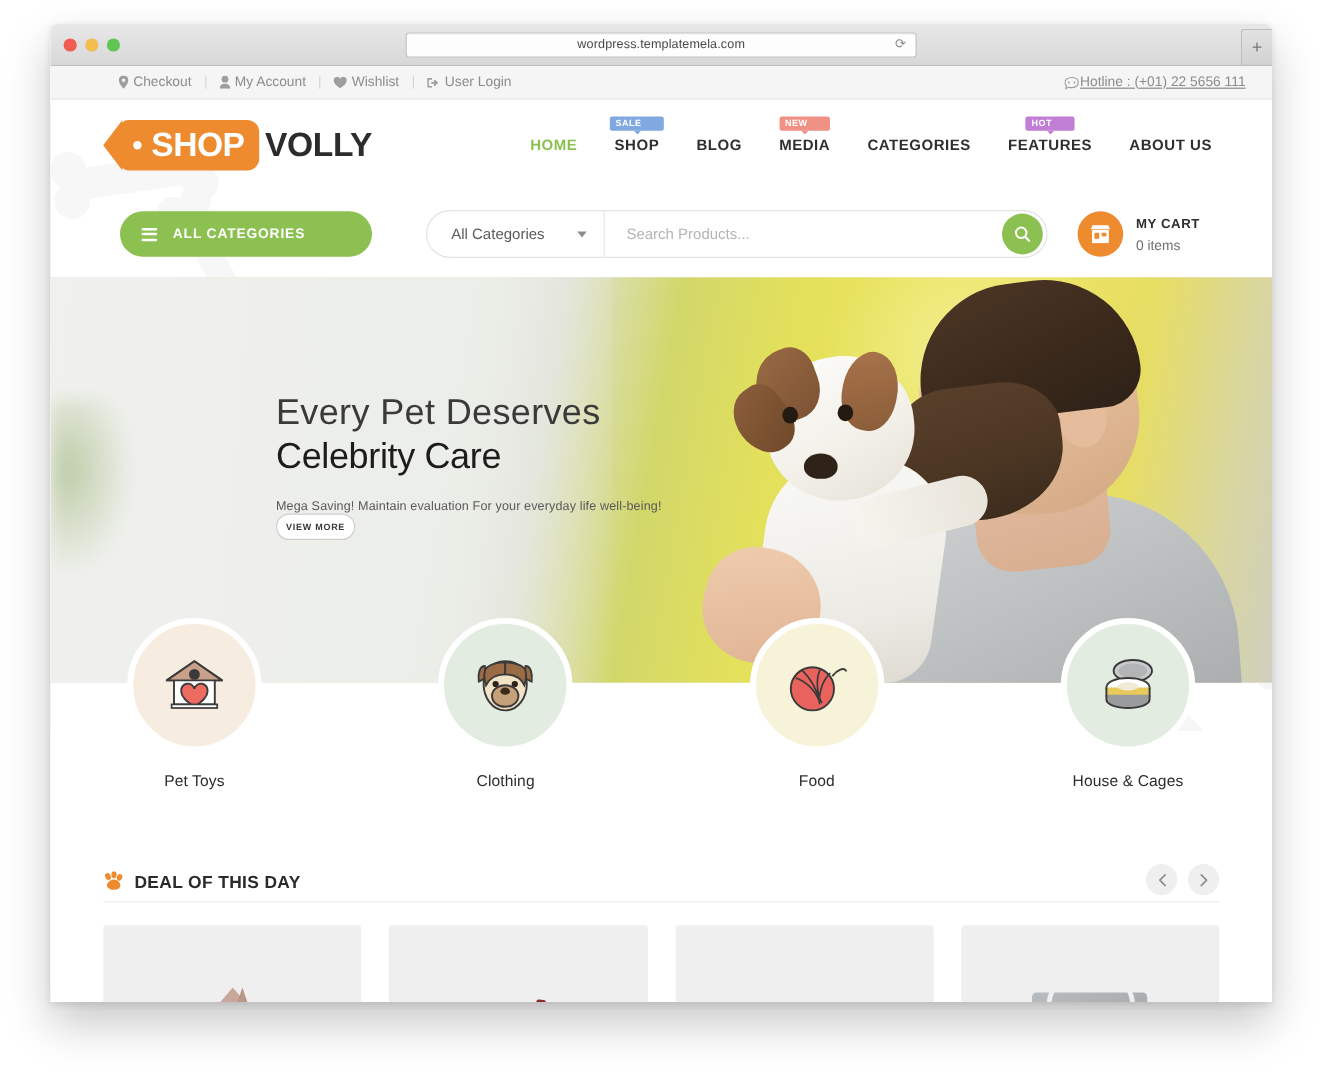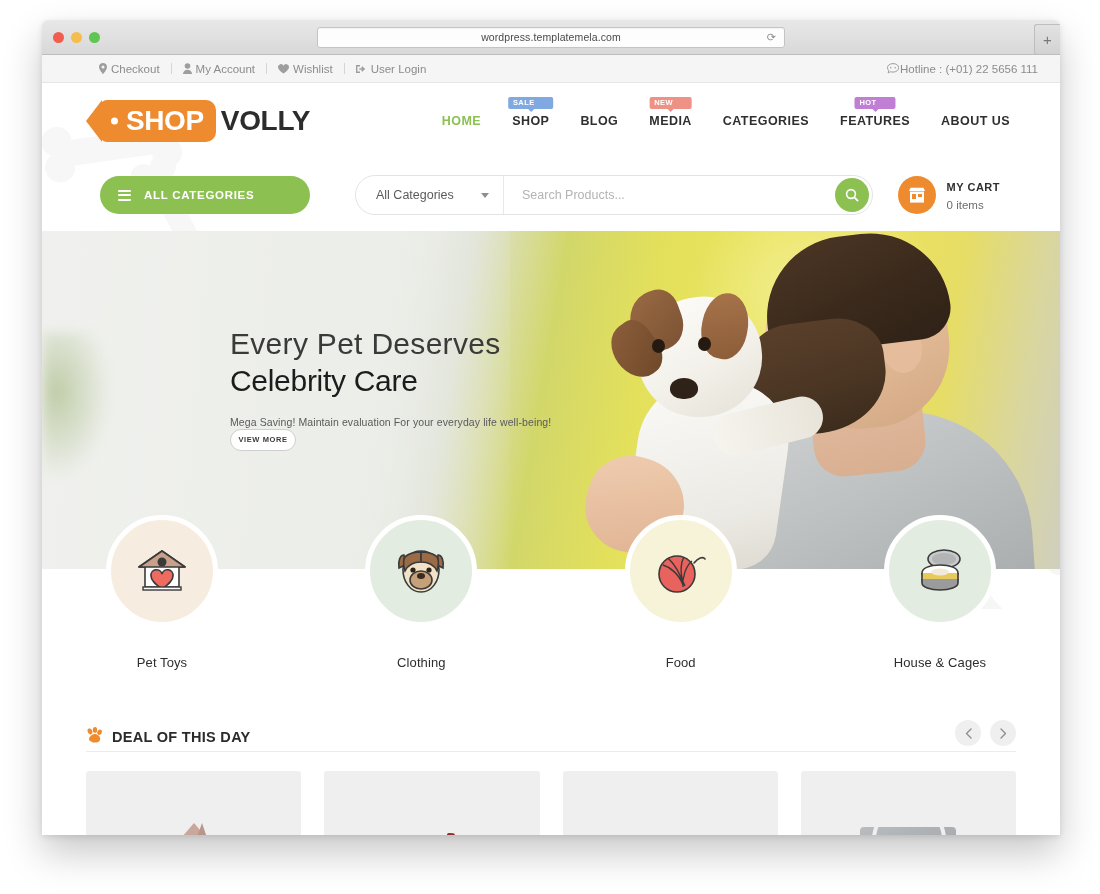--- a/index.html
+++ b/index.html
@@ -40,21 +40,21 @@
   }
   .tl { width: 11px; height: 11px; border-radius: 50%; }
   .tl-red    { background: #f05e52; }
   .tl-yellow { background: #f4bd4f; }
   .tl-green  { background: #61c554; }
 
   .url-bar {
     position: absolute;
     left: 50%;
     transform: translateX(-50%);
-    width: 468px;
+    width: 426px;
     height: 21px;
     background: #fdfdfd;
     border: 1px solid #c4c4c4;
     border-radius: 3px;
     display: flex;
     align-items: center;
     justify-content: center;
     box-shadow: inset 0 1px 1px rgba(0,0,0,0.04);
   }
   .url-text {
@@ -128,24 +128,25 @@
   }
   .tb-sep {
     width: 1px;
     height: 11px;
     background: #d5d5d5;
     margin: 0 11px;
   }
   .topbar-right {
     margin-left: auto;
     display: flex;
-    align-items: center;
+    align-items: flex-end;
     gap: 1px;
     color: #8c8c8c;
     white-space: nowrap;
+    text-decoration: underline;
   }
   .tb-icon { display: inline-flex; align-items: center; }
 
   
   .header {
     position: relative;
     z-index: 2;
     height: 76px;
     display: flex;
     align-items: center;
@@ -628,21 +629,21 @@
   .cat-circle {
     width: 112px;
     height: 112px;
     border-radius: 50%;
     border: 5px solid #fff;
     display: flex;
     align-items: center;
     justify-content: center;
   }
   .cat-label {
-    margin-top: 28px;
+    margin-top: 16px;
     font-size: 13px;
     color: #2e2e2e;
     letter-spacing: .1px;
     text-align: center;
   }
 
   
   .white-band {
     position: absolute;
     left: 0;

